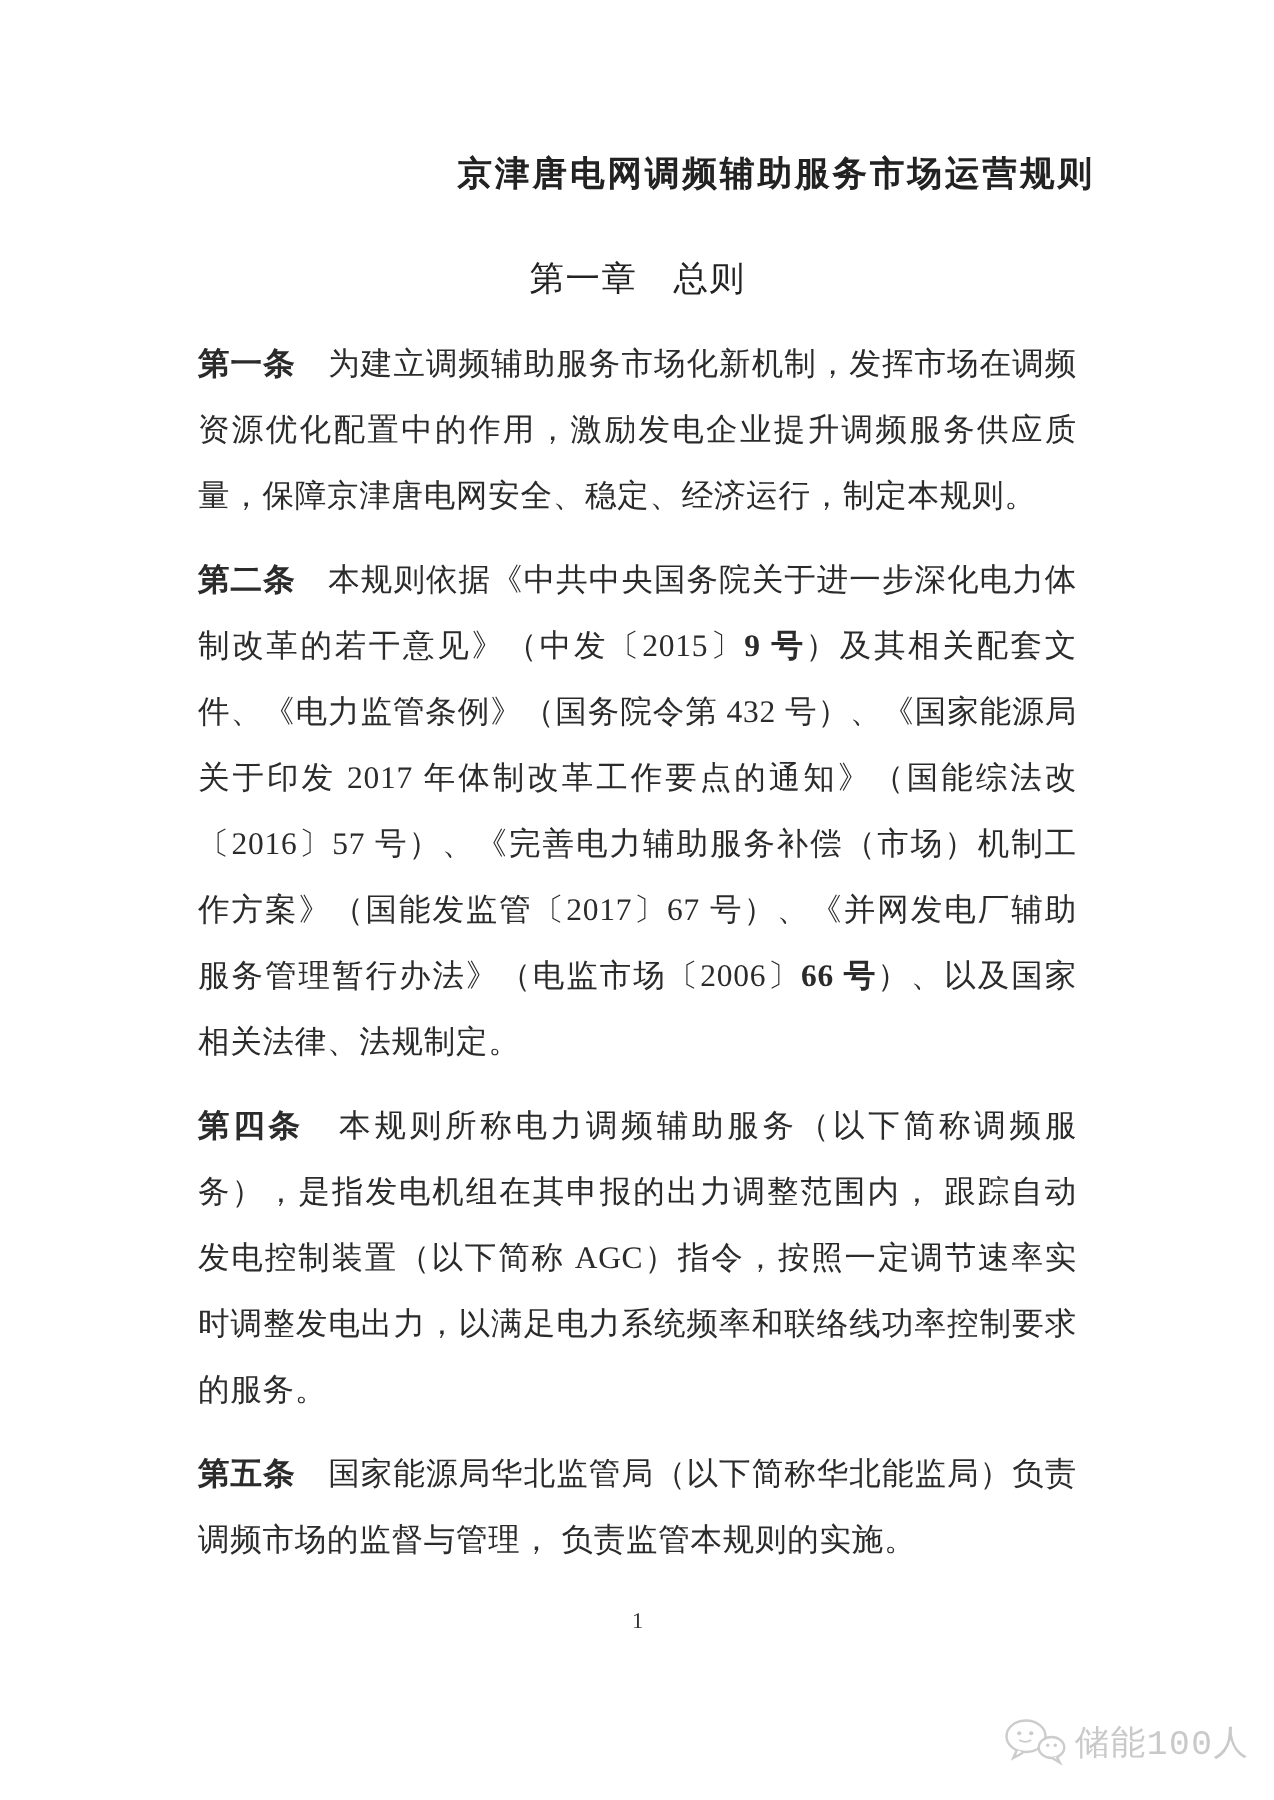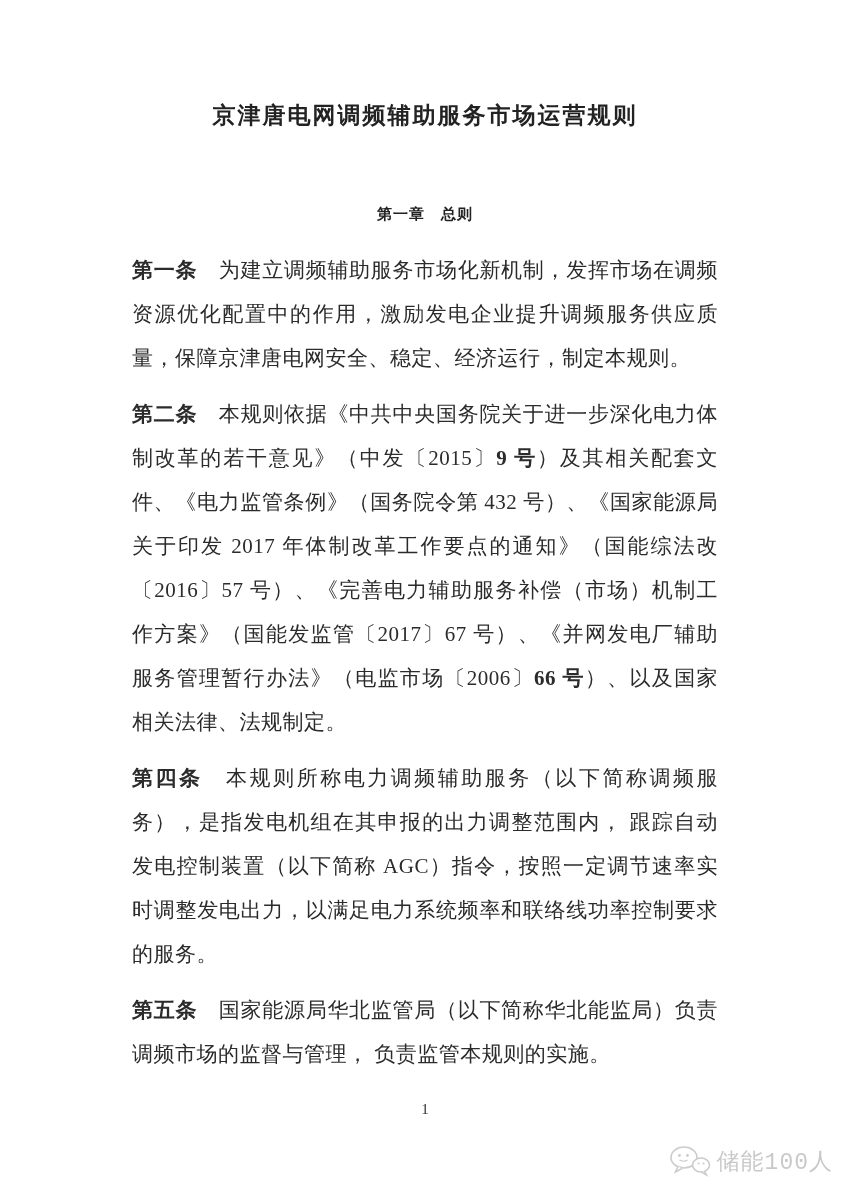--- a/index.html
+++ b/index.html
@@ -12,29 +12,29 @@
   }
   .page {
     position: relative;
     width: 849px; height: 1200px;
     padding: 98px 119px 0 120px;
     background: #ffffff;
   }
   .doc-title {
     font-size: 23px;
     font-weight: bold;
-    text-align: center;
+    text-align: right;
     letter-spacing: 2px;
     line-height: 36px;
-    margin: 0 0 58px 0;
+    margin: 0 0 30px 0;
     color: #222222;
   }
   .chapter-heading {
-    font-size: 15px;
-    font-weight: bold;
+    font-size: 23px;
+    font-weight: normal;
     text-align: center;
     line-height: 44px;
     letter-spacing: 1px;
     margin: 0;
     color: #222222;
   }
   .articles { margin: 0; }
   .article {
     font-size: 21px;
     line-height: 44px;

